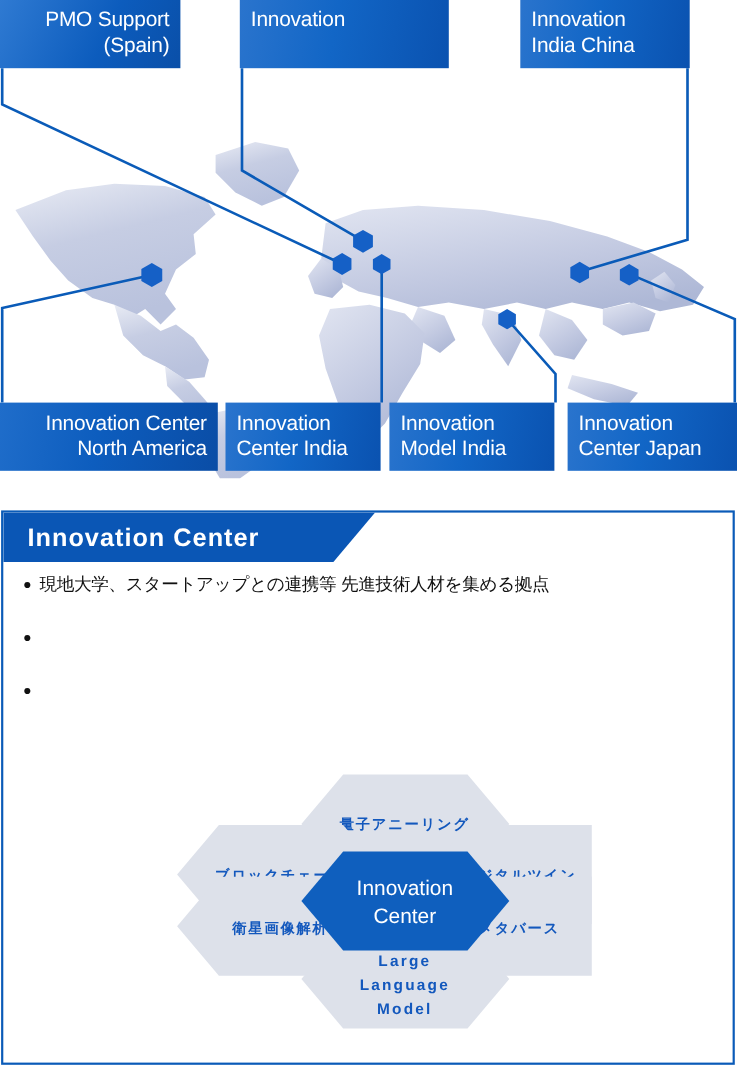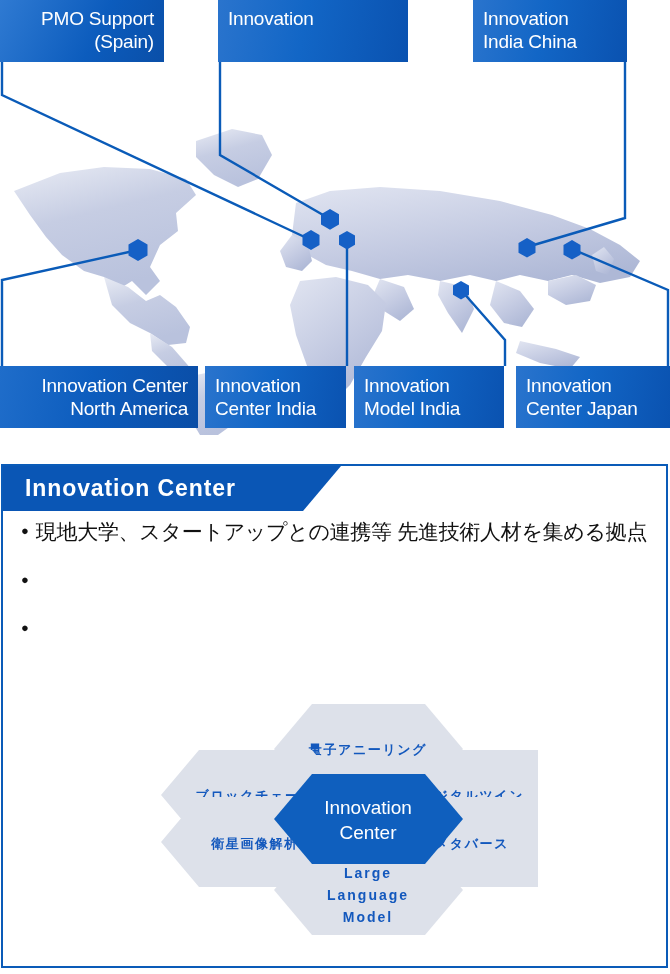--- a/index.html
+++ b/index.html
@@ -37,21 +37,21 @@
   #info-panel{position:absolute;left:1px;top:464px;width:667px;height:504px;
       border:2px solid #0a5bb8;box-sizing:border-box;background:#fff;}
   #panel-title-bar{position:absolute;left:0;top:0;width:338px;height:45px;}
   #panel-title-bar svg{display:block;}
   #panel-title-text{position:absolute;left:22px;top:9px;color:#fff;
       font-size:23px;font-weight:bold;letter-spacing:.9px;}
 
   #bullet-list{position:absolute;left:0;top:55px;width:100%;}
   .bullet-row{display:flex;align-items:flex-start;margin:0 0 28px 18px;}
   .bullet-dot{color:#111;font-size:13px;line-height:20px;margin-right:7px;}
-  .bullet-text{color:#111;font-size:21px;line-height:21px;letter-spacing:-.3px;}
+  .bullet-text{color:#111;font-size:16px;line-height:21px;letter-spacing:-.3px;}
 
   
   #hex-diagram{position:absolute;left:157px;top:702px;width:385px;height:258px;}
   #hex-diagram svg{display:block;}
   .hex-label{fill:#1358bd;font-family:"Liberation Sans","DejaVu Sans",sans-serif;
       font-weight:bold;font-size:13px;letter-spacing:1.6px;text-anchor:middle;}
   .hex-label-center{fill:#ffffff;font-weight:normal;font-size:19px;letter-spacing:0;}
   .hex-label-llm{font-size:14px;letter-spacing:2px;}
 </style>
 </head>

